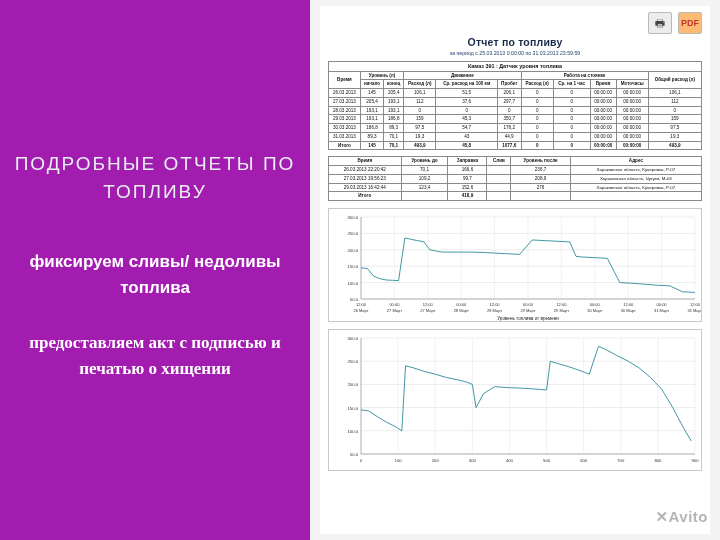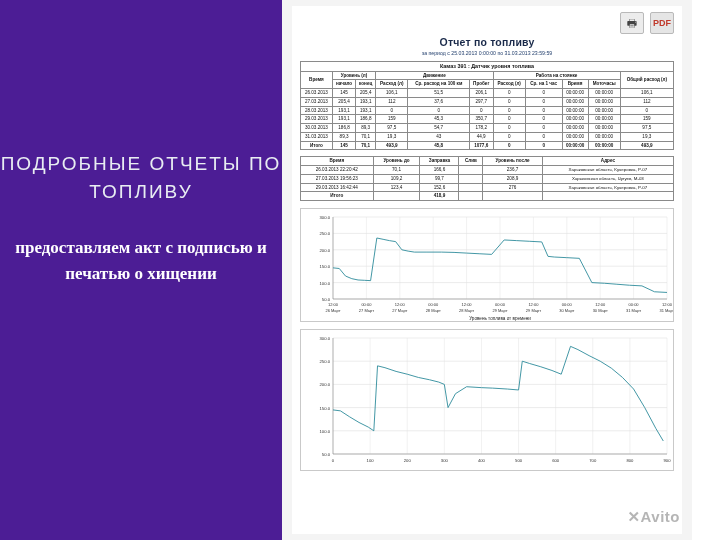--- a/index.html
+++ b/index.html
@@ -8,22 +8,22 @@
     width: 720px; height: 540px;
     font-family: "Liberation Sans", sans-serif;
     background: #ffffff;
     overflow: hidden;
     position: relative;
   }
   #root { width: 720px; height: 540px; display: flex; position: relative; }
 
   
   .left-panel {
-    width: 282px; height: 540px;
-    background: #4c1d95;
+    width: 310px; height: 540px;
+    background: #a21caf;
     color: #ffffff;
     display: flex; flex-direction: column;
     align-items: center;
     padding-top: 150px;
     position: relative;
   }
   .headline {
     font-size: 19px; letter-spacing: 2.0px; font-weight: 400;
     text-align: center; line-height: 1.45; color: #e8edf2;
     width: 290px;
@@ -51,21 +51,21 @@
     width: 390px; height: 528px;
     position: relative;
     padding: 6px 8px;
   }
 
   
   .doc-toolbar { position: absolute; top: 6px; right: 8px; display: flex; gap: 6px; }
   .tb-icon { width: 24px; height: 22px; border: 1px solid #b9b9b9; background: #ececec;
              display: flex; align-items: center; justify-content: center; border-radius: 2px; }
   .tb-icon .glyph { font-size: 11px; color: #444; line-height: 1; }
-  .tb-icon.pdf { background: #e5e5e5; }
+  .tb-icon.pdf { background: #fdba74; }
   .tb-icon.pdf .glyph { color: #c0392b; font-weight: bold; font-size: 9px; }
 
   .doc-title { text-align: center; font-size: 10.5px; font-weight: bold; color: #1a2a4a;
                margin-top: 24px; letter-spacing: .2px; }
   .doc-subtitle { text-align: center; font-size: 5.2px; color: #24406e; margin-top: 2px; }
 
   table.rep { border-collapse: collapse; width: 100%; margin-top: 5px; font-size: 4.6px; color:#111; }
   table.rep th, table.rep td { border: 1px solid #8a8a8a; padding: 1px 1px; text-align: center;
                                line-height: 1.25; font-weight: normal; }
   table.rep th { background: #ffffff; font-weight: bold; font-size: 4.6px; }
@@ -84,20 +84,21 @@
   }
   .watermark .dot { color: rgba(120,120,120,.55); }
 </style>
 </head>
 <body>
 
 <div id="root">
 
   <div class="left-panel">
     <div class="headline">ПОДРОБНЫЕ ОТЧЕТЫ ПО ТОПЛИВУ</div>
+    <div class="sub-block">фиксируем сливы/ недоливы топлива</div>
     <div class="sub-block2">предоставляем акт с подписью и печатью о хищении</div>
   </div>
 
   <div class="right-panel">
     <div class="doc-sheet">
 
       <div class="doc-toolbar">
         <div class="tb-icon">
           <span class="glyph">🖶</span>
         </div>

